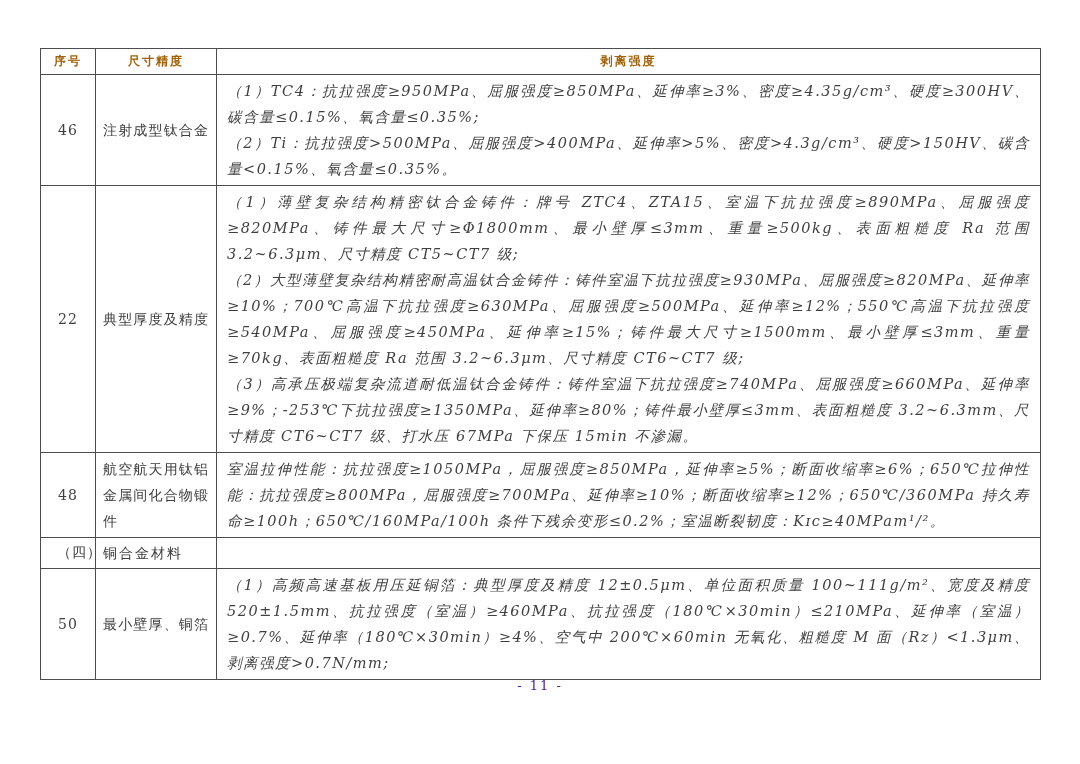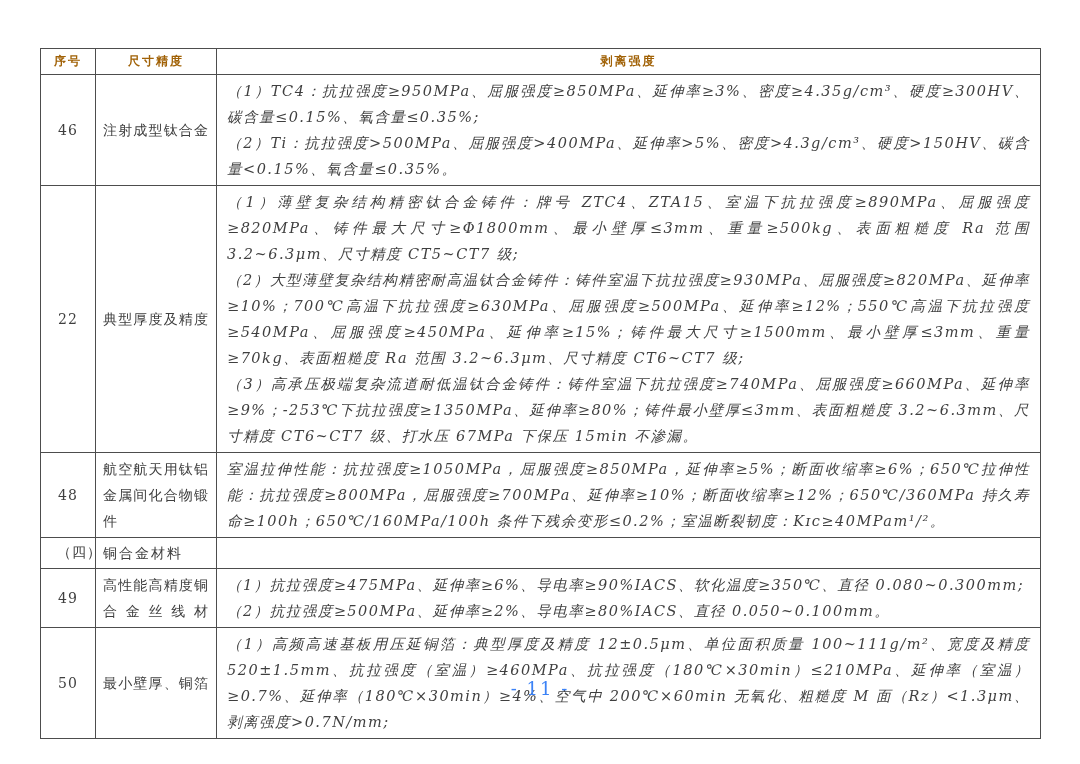--- a/index.html
+++ b/index.html
@@ -65,22 +65,22 @@
     text-align: justify;
     letter-spacing: 1.5px;
     word-break: break-word;
     font-style: italic;
   }
   .footer {
     position: absolute;
     left: 0; right: 0;
     top: 678px;
     text-align: center;
-    font-size: 18px;
-    color: #3b82f6;
+    font-size: 13px;
+    color: #4c1d95;
     letter-spacing: 2px;
   }
 </style>
 </head>
 <body>
 
 <div class="page">
   <table class="materials-table">
     <colgroup>
       <col class="col-seq">
@@ -118,28 +118,20 @@
           <td class="c-req">
             <p>室温拉伸性能：抗拉强度≥1050MPa，屈服强度≥850MPa，延伸率≥5%；断面收缩率≥6%；650℃拉伸性能：抗拉强度≥800MPa，屈服强度≥700MPa、延伸率≥10%；断面收缩率≥12%；650℃/360MPa 持久寿命≥100h；650℃/160MPa/100h 条件下残余变形≤0.2%；室温断裂韧度：Kɪᴄ≥40MPam¹/²。</p>
           </td>
         </tr>
         <tr>
           <td class="c-seq">（四）</td>
           <td class="c-mat sec">铜合金材料</td>
           <td class="c-req"></td>
         </tr>
         <tr>
-          <td class="c-seq">49</td>
-          <td class="c-mat">高性能高精度铜合金丝线材</td>
-          <td class="c-req">
-            <p>（1）抗拉强度≥475MPa、延伸率≥6%、导电率≥90%IACS、软化温度≥350℃、直径 0.080~0.300mm;</p>
-            <p>（2）抗拉强度≥500MPa、延伸率≥2%、导电率≥80%IACS、直径 0.050~0.100mm。</p>
-          </td>
-        </tr>
-        <tr>
           <td class="c-seq">50</td>
           <td class="c-mat">最小壁厚、铜箔</td>
           <td class="c-req">
             <p>（1）高频高速基板用压延铜箔：典型厚度及精度 12±0.5μm、单位面积质量 100~111g/m²、宽度及精度 520±1.5mm、抗拉强度（室温）≥460MPa、抗拉强度（180℃×30min）≤210MPa、延伸率（室温）≥0.7%、延伸率（180℃×30min）≥4%、空气中 200℃×60min 无氧化、粗糙度 M 面（Rz）&lt;1.3μm、剥离强度&gt;0.7N/mm;</p>
           </td>
         </tr>
       </tbody>
   </table>
   <div class="footer">- 11 -</div>
 </div>

